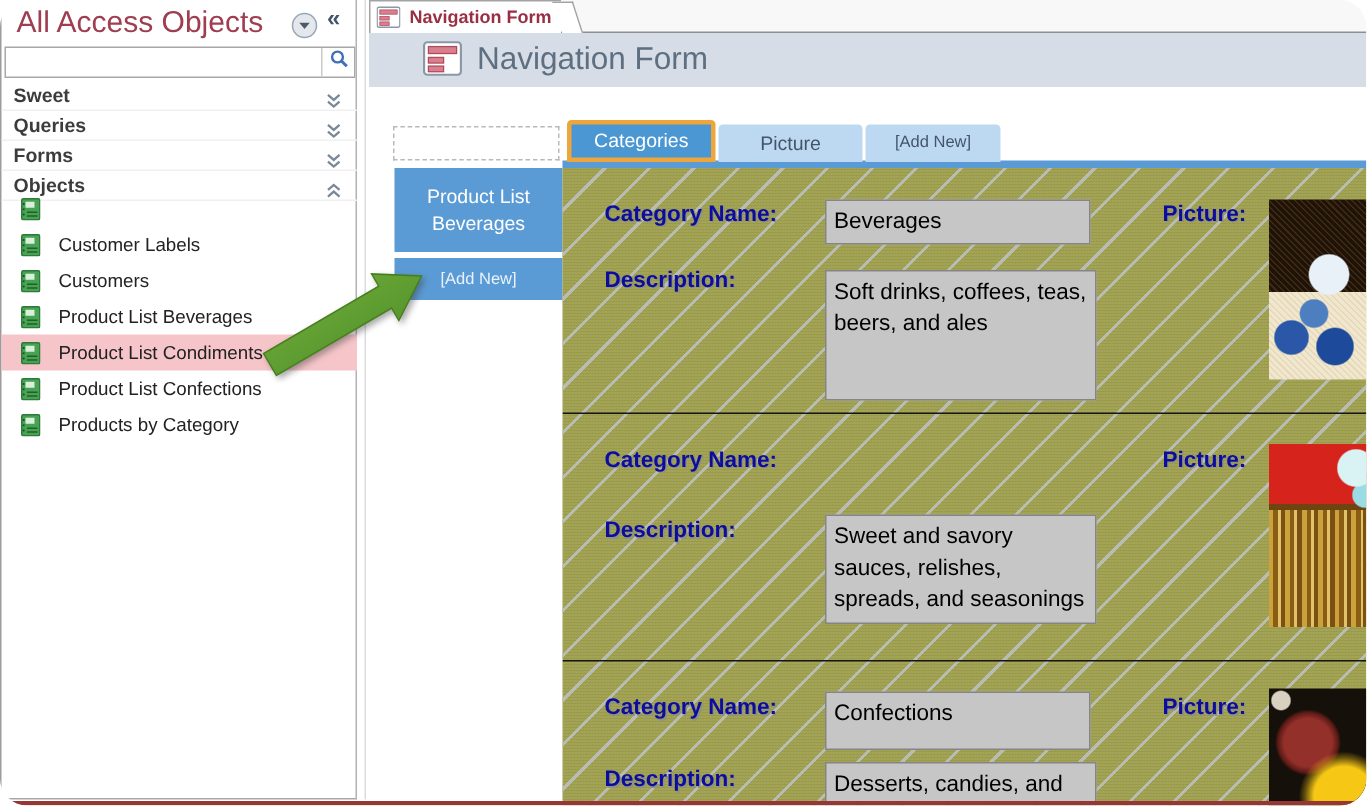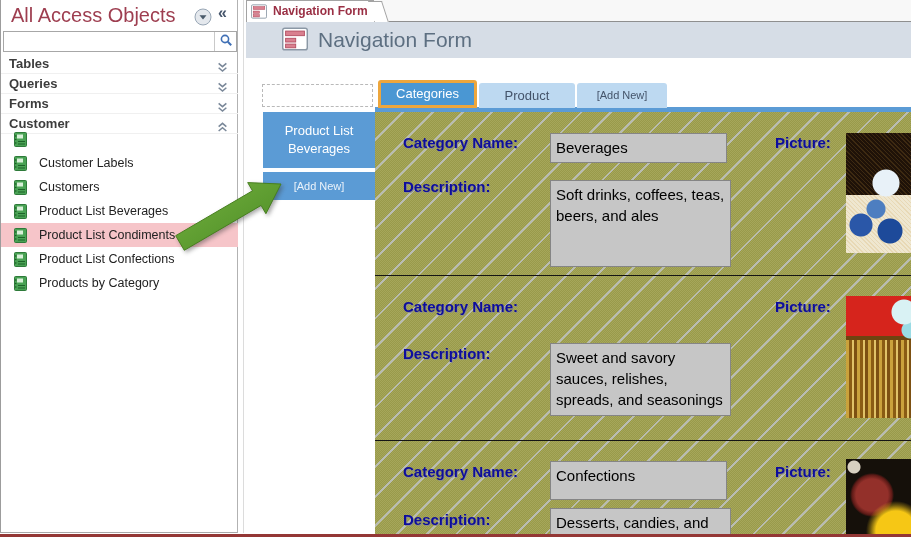--- a/index.html
+++ b/index.html
@@ -1,19 +1,19 @@
 <!DOCTYPE html>
 <html><head>
 <meta charset="utf-8">
 <style>
   * { margin:0; padding:0; box-sizing:border-box; }
   body { background:#fff; }
   #screen {
     position:relative; width:911px; height:537px; overflow:hidden;
-    background:#fff; font-family:"Liberation Sans", sans-serif;
+    background:#fff; font-family:"Liberation Sans", sans-serif;border-radius:18px;
   }
   
   #nav-pane {
     position:absolute; left:0; top:0; width:238px; height:533px;
     background:#fff; border-left:1px solid #9c9c9c; border-right:1px solid #b2b2b2;
     border-bottom:1px solid #a8a8a8;
   }
   .pane-title { position:absolute; left:10px; top:4px; font-size:20px; color:#9e3e50; white-space:nowrap; }
   .pane-menu-btn { position:absolute; left:193px; top:8px; width:18px; height:18px; cursor:pointer; }
   .pane-collapse { position:absolute; left:217px; top:4px; font-size:16px; font-weight:bold; color:#44546a; cursor:pointer; }
@@ -167,21 +167,21 @@
         <span>
           <svg width="14" height="14" viewBox="0 0 14 14">
               <circle cx="6" cy="6" r="3.6" fill="none" stroke="#3f6fb5" stroke-width="1.6"></circle>
               <line x1="8.8" y1="8.8" x2="12.2" y2="12.2" stroke="#3f6fb5" stroke-width="2"></line>
             </svg>
         </span>
       </div>
     </div>
 
     <div class="section" style="top:54px">
-      <span>Tables</span>
+      <span>Sweet</span>
       <span class="chev">
         <svg width="11" height="11" viewBox="0 0 10 10">
             <path d="M1.5 1.2 L5 4.2 L8.5 1.2 M1.5 5.2 L5 8.2 L8.5 5.2" stroke="#7a8899" fill="none" stroke-width="1.4"></path>
           </svg>
       </span>
     </div>
     <div class="section" style="top:74px">
       <span>Queries</span>
       <span class="chev">
         <svg width="11" height="11" viewBox="0 0 10 10">
@@ -191,21 +191,21 @@
     </div>
     <div class="section" style="top:94px">
       <span>Forms</span>
       <span class="chev">
         <svg width="11" height="11" viewBox="0 0 10 10">
             <path d="M1.5 1.2 L5 4.2 L8.5 1.2 M1.5 5.2 L5 8.2 L8.5 5.2" stroke="#7a8899" fill="none" stroke-width="1.4"></path>
           </svg>
       </span>
     </div>
     <div class="section" style="top:114px">
-      <span>Customer</span>
+      <span>Objects</span>
       <span class="chev">
         <svg width="11" height="11" viewBox="0 0 10 10">
             <path d="M1.5 4.2 L5 1.2 L8.5 4.2 M1.5 8.2 L5 5.2 L8.5 8.2" stroke="#7a8899" fill="none" stroke-width="1.4"></path>
           </svg>
       </span>
     </div>
 
     <div class="nav-item" style="top:127px">
       <span class="ric"><svg width="13" height="15" viewBox="0 0 13 15">
             <rect x="0.5" y="0.5" width="12" height="14" rx="1" fill="#49a254" stroke="#2e7a3a"></rect>
@@ -318,21 +318,21 @@
     </span>
     <span class="hb-title">Navigation Form</span>
   </div>
 
   <div id="corner-dashed"></div>
 
   <div class="htab" id="htab-0">
     <span>Categories</span>
   </div>
   <div class="htab" id="htab-1">
-    <span>Product</span>
+    <span>Picture</span>
   </div>
   <div class="htab" id="htab-2">
     <span>[Add New]</span>
   </div>
   <div id="blue-strip"></div>
 
   <div class="vtab" id="vtab-0">
     <span>Product List Beverages</span>
   </div>
   <div class="vtab" id="vtab-1">

